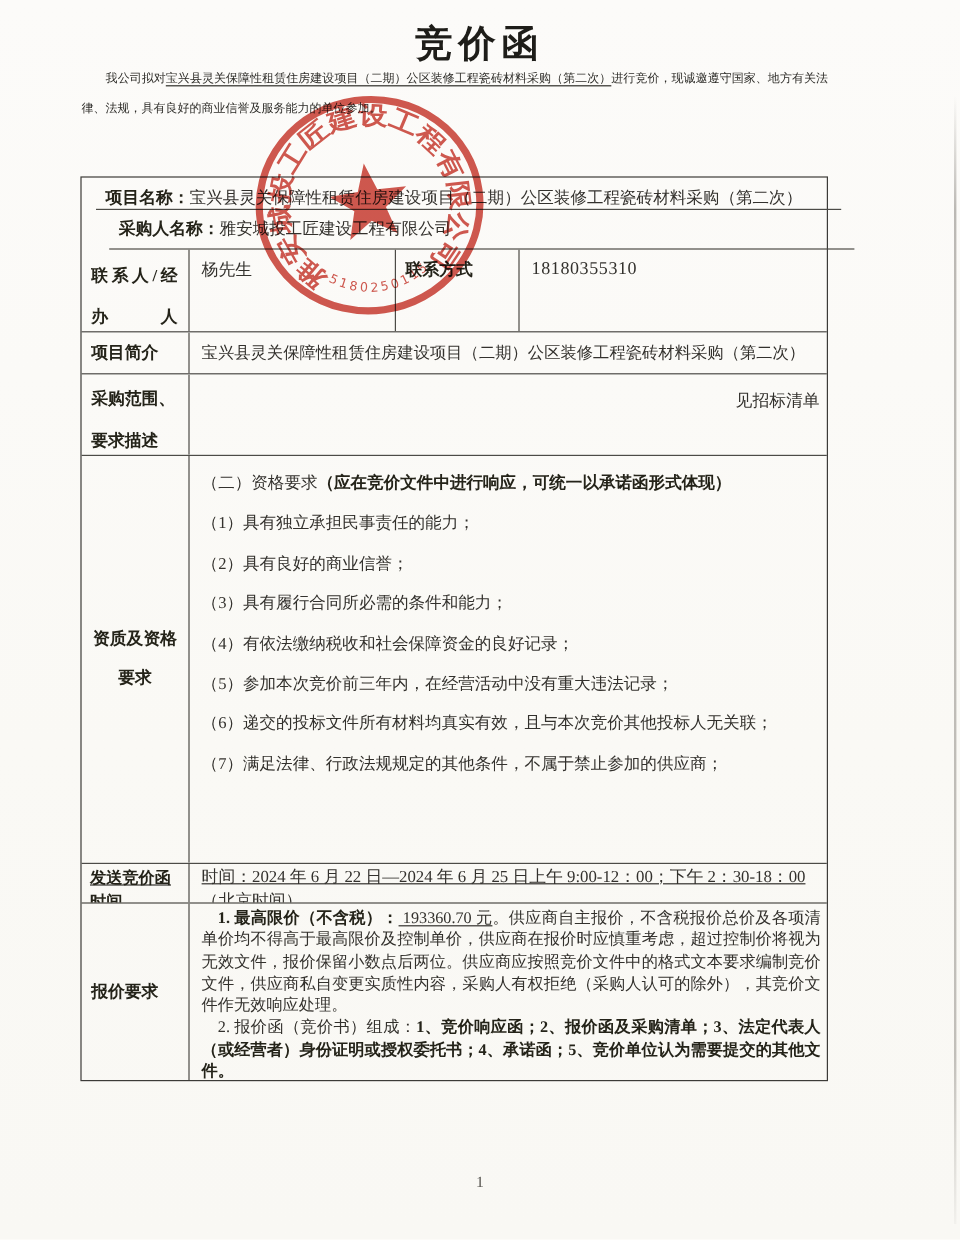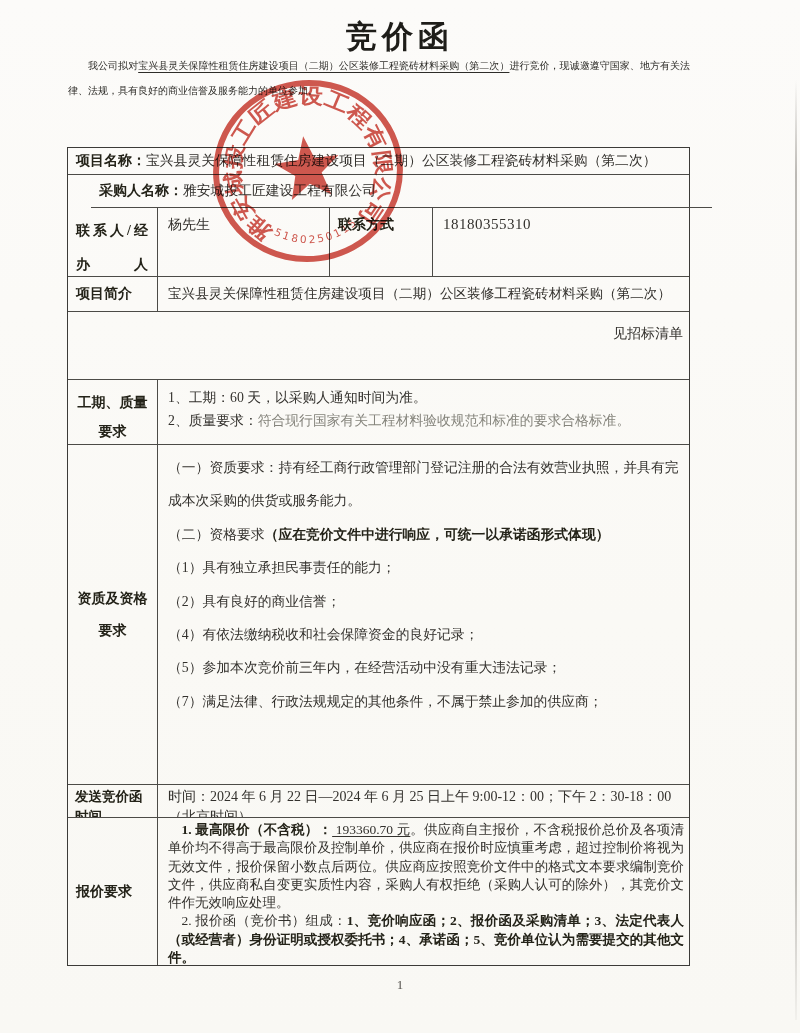--- a/index.html
+++ b/index.html
@@ -23,21 +23,21 @@
   .intro u { text-decoration:underline; text-underline-offset:3px; }
 
   .doc-table { position:absolute; left:67px; top:147px; width:623px;
     border:1px solid #3c3b38; font-size:14px; }
   .trow { display:flex; width:100%; border-bottom:1px solid #4c4b47; overflow:hidden; background:transparent; }
   .trow:last-child { border-bottom:none; }
   .lbl { font-weight:bold; color:#242319; }
   .cell-r { border-right:1px solid #4c4b47; }
 
   
-  .row-pname { height:27px; align-items:center; padding-left:8px; white-space:nowrap; }
+  .row-pname { height:27px; align-items:flex-end; padding-left:8px; white-space:nowrap;margin-left:12px; }
   .row-purch { height:33px; align-items:center; padding-left:8px; white-space:nowrap;margin-left:23px; }
   .row-pname .val, .row-purch .val { font-size:13.8px; }
 
   
   .row-contact { height:69px; }
   .c-lbl { width:90px; padding:6px 9px 6px 8px; line-height:34px;
     text-align:justify; text-align-last:justify; }
   .c-name { width:172px; padding:8px 6px 0 10px; }
   .c-mlbl { width:103px; padding:8px 4px 0 8px; }
   .c-phone { flex:1; padding:8px 4px 0 10px; font-size:15px; letter-spacing:0.5px; }
@@ -57,21 +57,21 @@
   .row-duration { height:65px; }
   .row-duration .lbl-cell { text-align:center; line-height:29px; padding-top:8px; }
   .row-duration .cnt-cell { padding-top:6px; line-height:23px; font-size:13.8px; }
   .dur-gray { color:#85847c; }
 
   .row-qual { height:340px; }
   .row-qual .lbl-cell { display:flex; flex-direction:column; justify-content:center;
     text-align:center; line-height:32px; padding:0 8px; }
   .row-qual .cnt-cell { padding:6px 6px 0 10px; font-size:13.8px; line-height:33.4px; }
 
-  .row-send { height:33px; }
+  .row-send { height:33px;text-decoration:underline; }
   .row-send .lbl-cell { padding:0 4px 0 7px; line-height:20px; font-size:13.5px; padding-top:2px; }
   .row-send .cnt-cell { padding:2px 4px 0 10px; line-height:20px; font-size:14px; white-space:pre-line; }
 
   .row-quote { height:147px; }
   .row-quote .lbl-cell { display:flex; align-items:center; padding-left:8px; }
   .row-quote .cnt-cell { padding:3px 5px 0 10px; font-size:13.5px; line-height:18.3px; text-align:justify; }
   .row-quote p { text-indent:1em; }
   .price-u { text-decoration:underline; text-underline-offset:2px; }
 
   .page-num { position:absolute; top:977px; left:0; width:100%; text-align:center;
@@ -109,40 +109,35 @@
       <div class="c-mlbl lbl cell-r">联系方式</div>
       <div class="c-phone">18180355310</div>
     </div>
 
     <div class="trow row-brief">
       <div class="lbl-cell lbl cell-r">项目简介</div>
       <div class="cnt-cell">宝兴县灵关保障性租赁住房建设项目（二期）公区装修工程瓷砖材料采购（第二次）</div>
     </div>
 
     <div class="trow row-scope">
+      <div class="lbl-cell lbl cell-r">采购范围、要求描述</div>
       <div class="cnt-cell">见招标清单</div>
     </div>
 
-    <div class="trow row-duration">
-      <div class="lbl-cell lbl cell-r">工期、质量要求</div>
-      <div class="cnt-cell">
-        <div>1、工期：60 天，以采购人通知时间为准。</div>
-        <div><span>2、质量要求：</span><span class="dur-gray">符合现行国家有关工程材料验收规范和标准的要求合格标准。</span></div>
-      </div>
-    </div>
 
     <div class="trow row-qual">
       <div class="lbl-cell lbl cell-r">资质及资格要求</div>
       <div class="cnt-cell">
-        <div>（一）资质要求：持有经工商行政管理部门登记注册的合法有效营业执照，并具有完成本次采购的供货或服务能力。</div>
         <div><span>（二）资格要求</span><span class="lbl">（应在竞价文件中进行响应，可统一以承诺函形式体现）</span></div>
         <div>（1）具有独立承担民事责任的能力；</div>
         <div>（2）具有良好的商业信誉；</div>
+        <div>（3）具有履行合同所必需的条件和能力；</div>
         <div>（4）有依法缴纳税收和社会保障资金的良好记录；</div>
         <div>（5）参加本次竞价前三年内，在经营活动中没有重大违法记录；</div>
+        <div>（6）递交的投标文件所有材料均真实有效，且与本次竞价其他投标人无关联；</div>
         <div>（7）满足法律、行政法规规定的其他条件，不属于禁止参加的供应商；</div>
       </div>
     </div>
 
     <div class="trow row-send">
       <div class="lbl-cell lbl cell-r">发送竞价函时间</div>
       <div class="cnt-cell">时间：2024 年 6 月 22 日—2024 年 6 月 25 日上午 9:00-12：00；下午 2：30-18：00
 （北京时间）。</div>
     </div>
 

